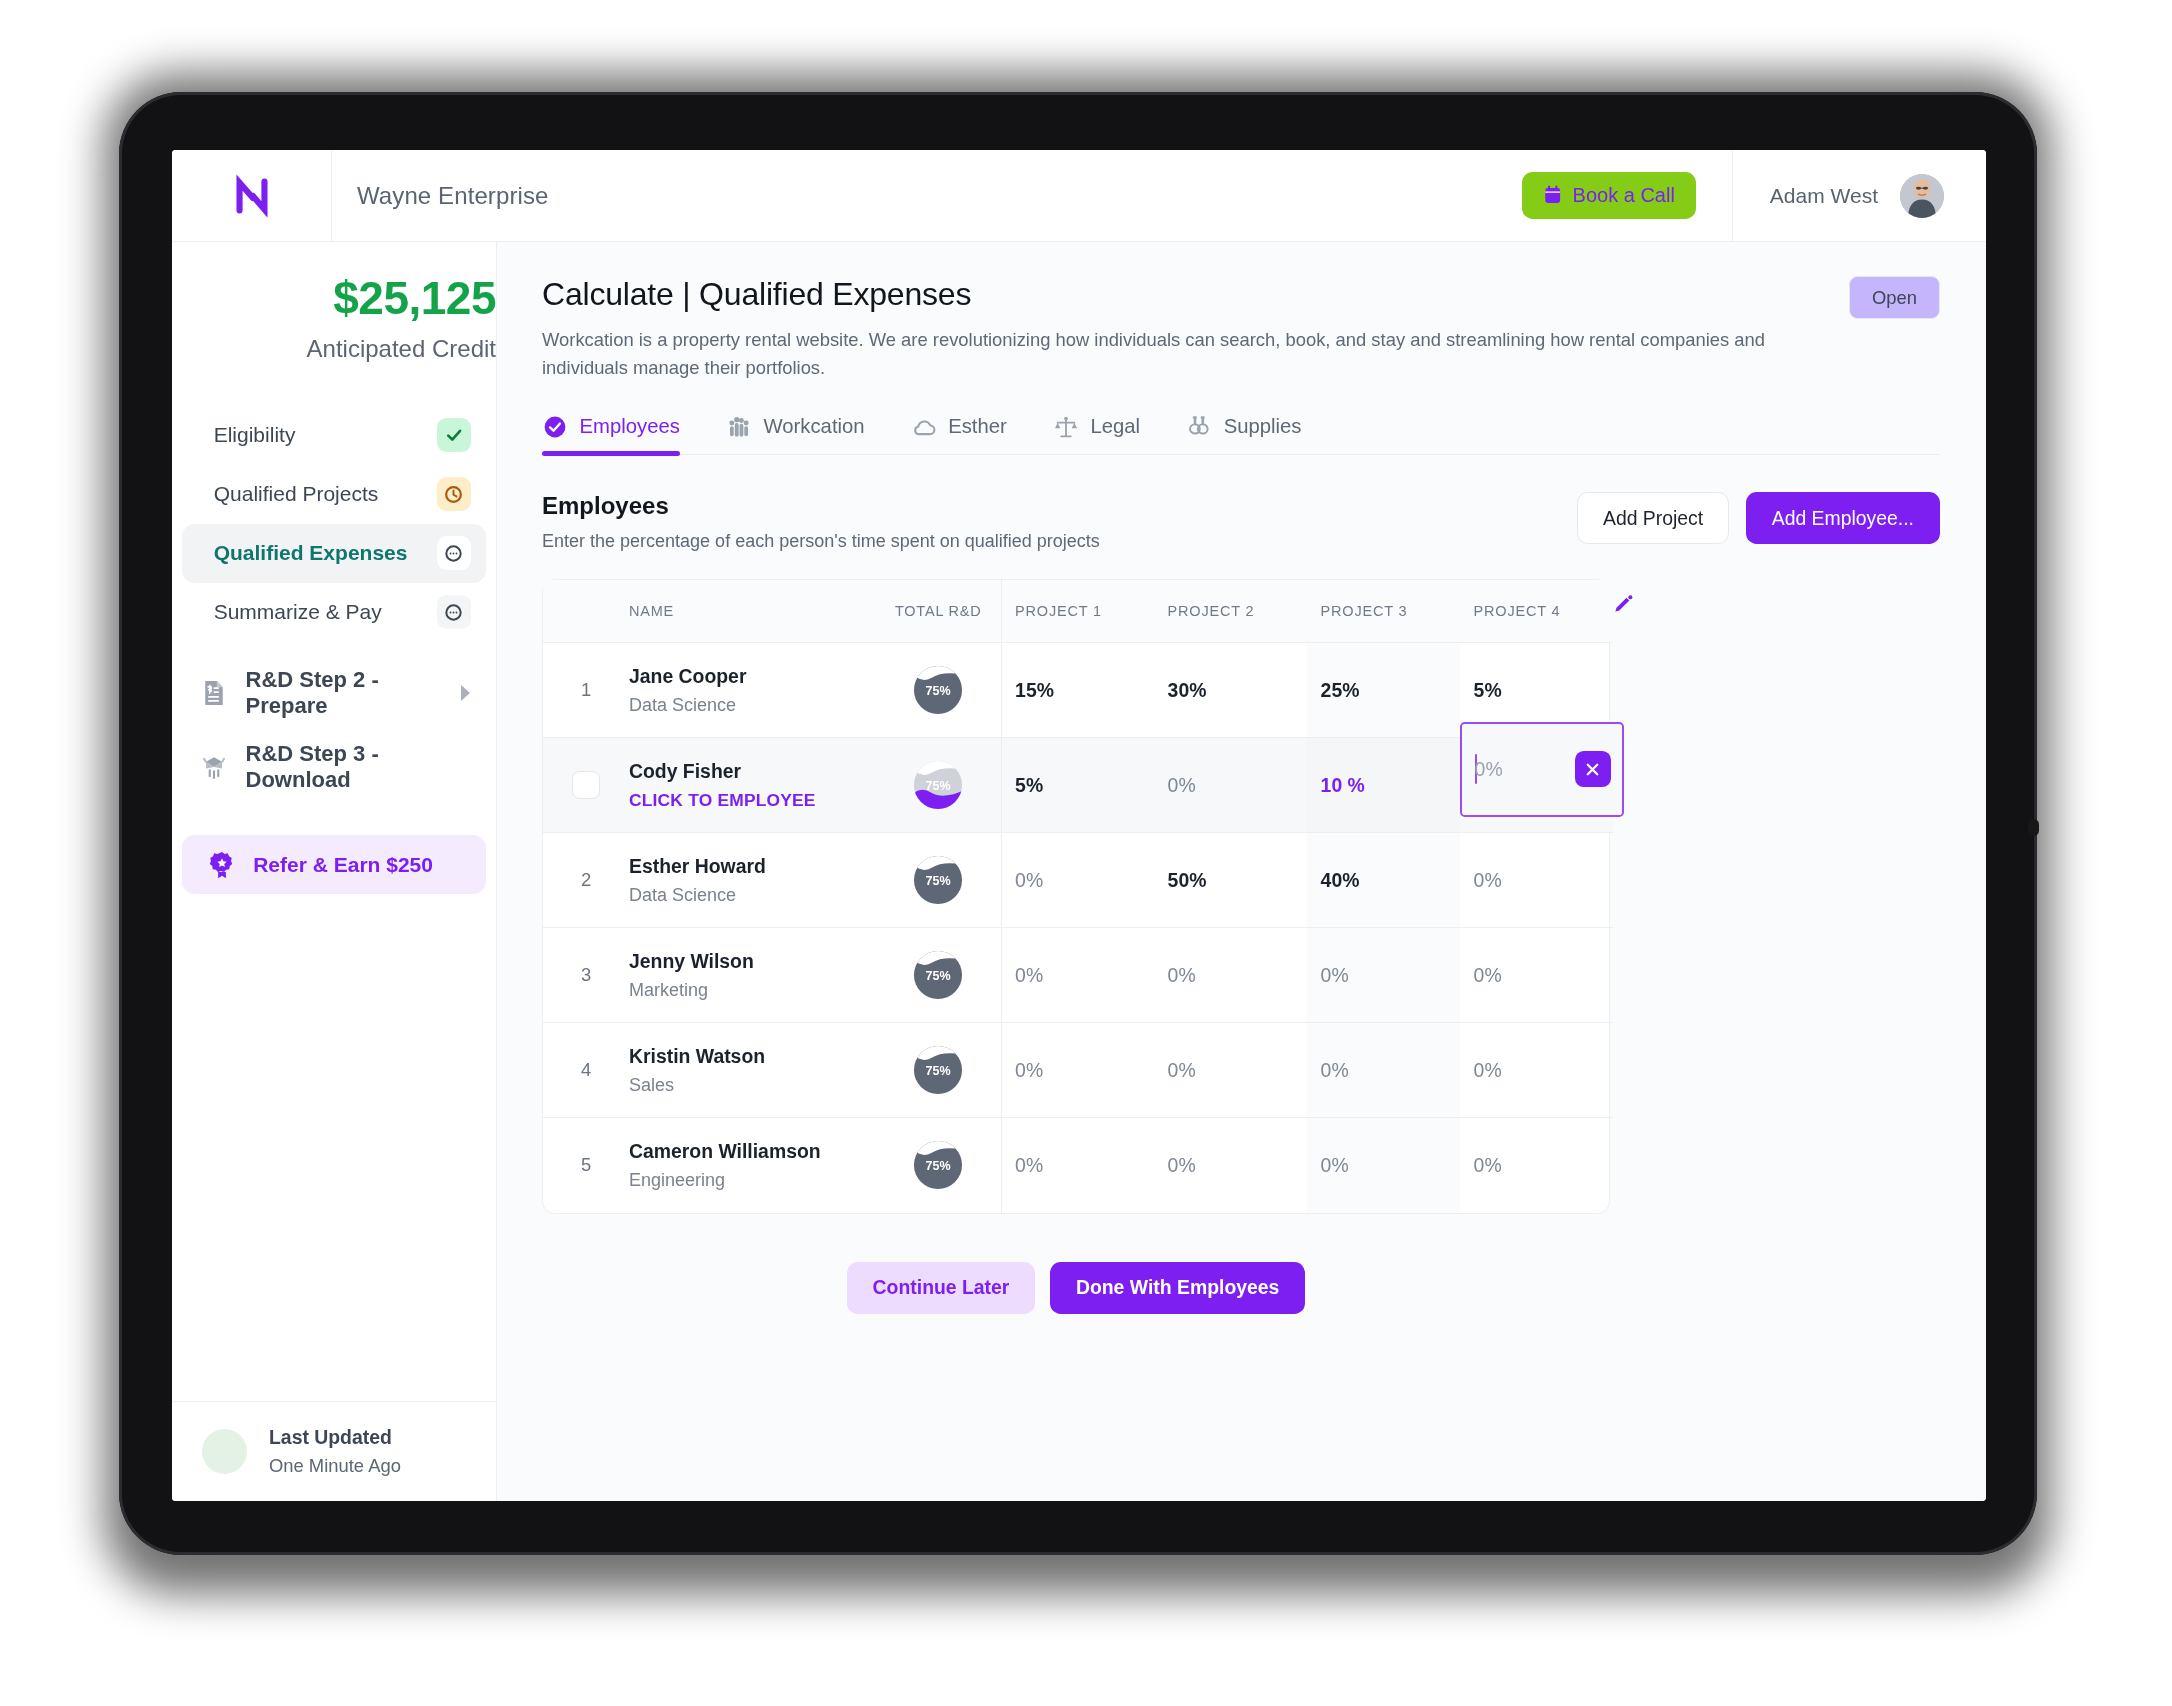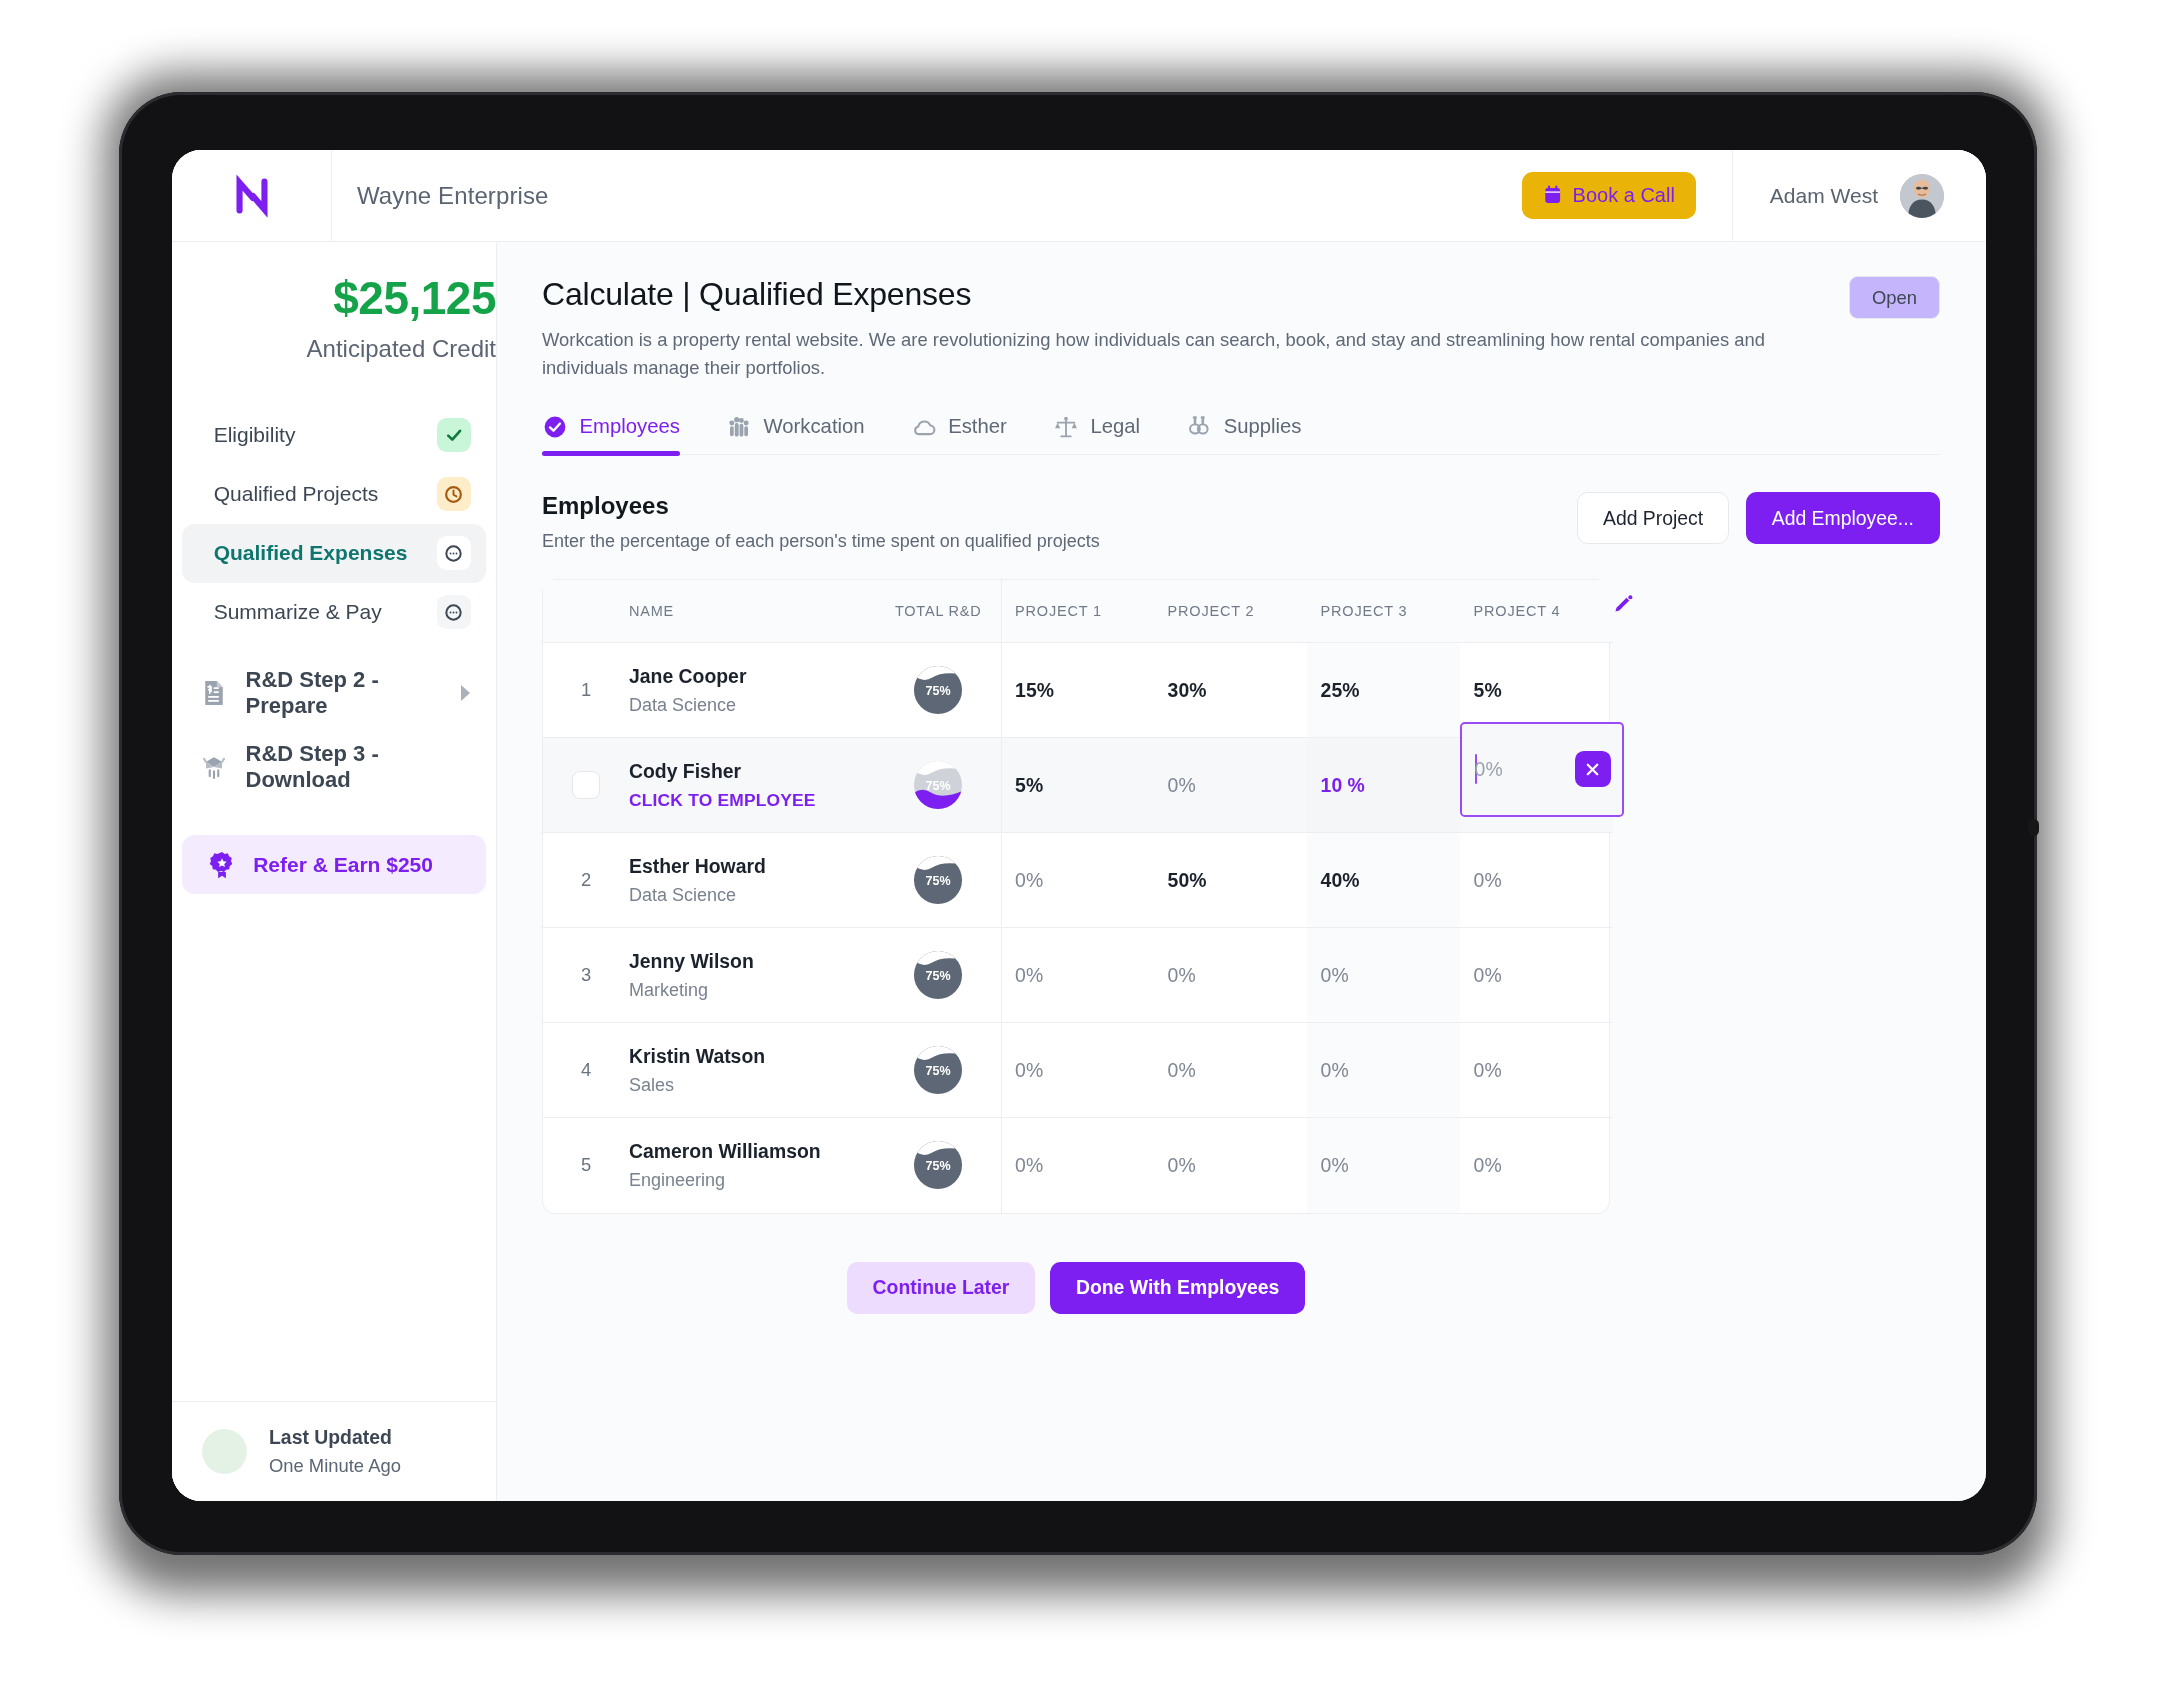--- a/index.html
+++ b/index.html
@@ -23,21 +23,21 @@
   .tablet-body {
     position: absolute; left: 119px; top: 92px;
     width: 1918px; height: 1463px;
     border-radius: 62px;
     background: #121214;
     box-shadow: inset 0 0 0 2.9px #2c2c30;
   }
   .tablet-screen {
     position: absolute; left: 172px; top: 150px;
     width: 1814px; height: 1351px;
-    border-radius: 29px;
+    border-radius: 4px;
     background: #fafbfc;
     overflow: hidden;
   }
   .power-btn {
     position: absolute; left: 2028px; top: 819px;
     width: 10.7px; height: 16.5px; border-radius: 5.8px;
     background:#17171a;
   }
 
   
@@ -49,21 +49,21 @@
   }
   .logo-wrap { width: 160px; display:flex; align-items:center; justify-content:center; height:100%;
                border-right: 1.5px solid #eceef1; }
   .logo-svg { width: 46px; height: 46px; display:block; }
   .brand-name {
     margin-left: 25px; font-size: 24px; color:#5a6472; letter-spacing:0.1px;
   }
   .topbar-right { margin-left:auto; display:flex; align-items:center; height:100%; }
   .book-call {
     display:flex; align-items:center; gap:9.7px;
-    background:#eab308; border-radius: 10.7px;
+    background:#84cc16; border-radius: 10.7px;
     padding: 11.6px 21px; margin-right: 36px;
     font-size: 20px; color:#7c1ff0; font-weight:400; cursor:pointer;
     border: none;
   }
   .cal-icon { width:19.4px; height:20.3px; display:block; }
   .user-box {
     display:flex; align-items:center; gap:22px; height:100%;
     border-left: 1.5px solid #eceef1; padding: 0 42px 0 37px;
   }
   .user-name { font-size:21px; color:#59626f; }

